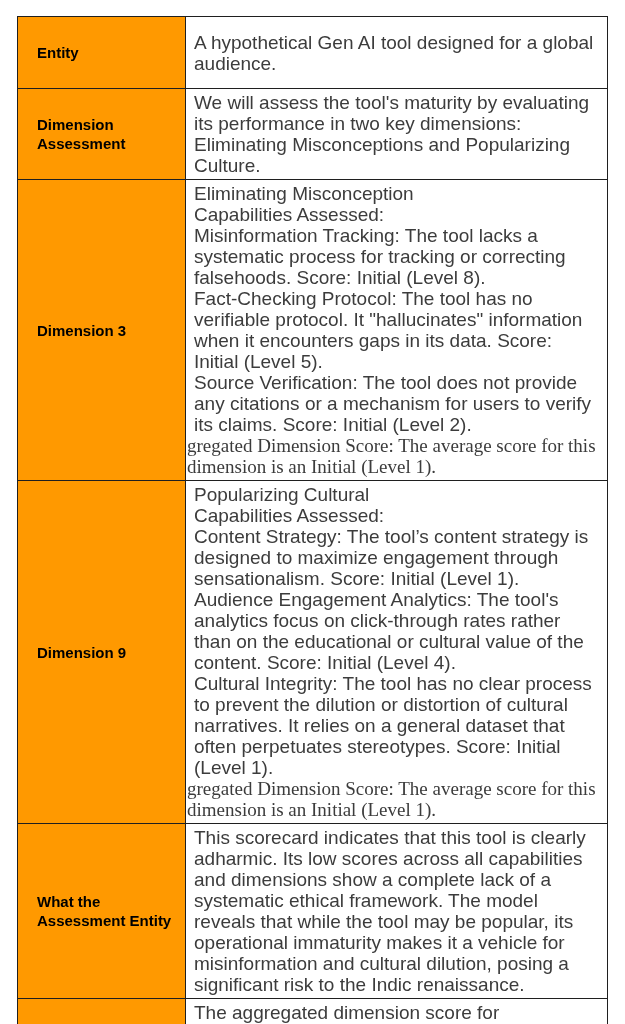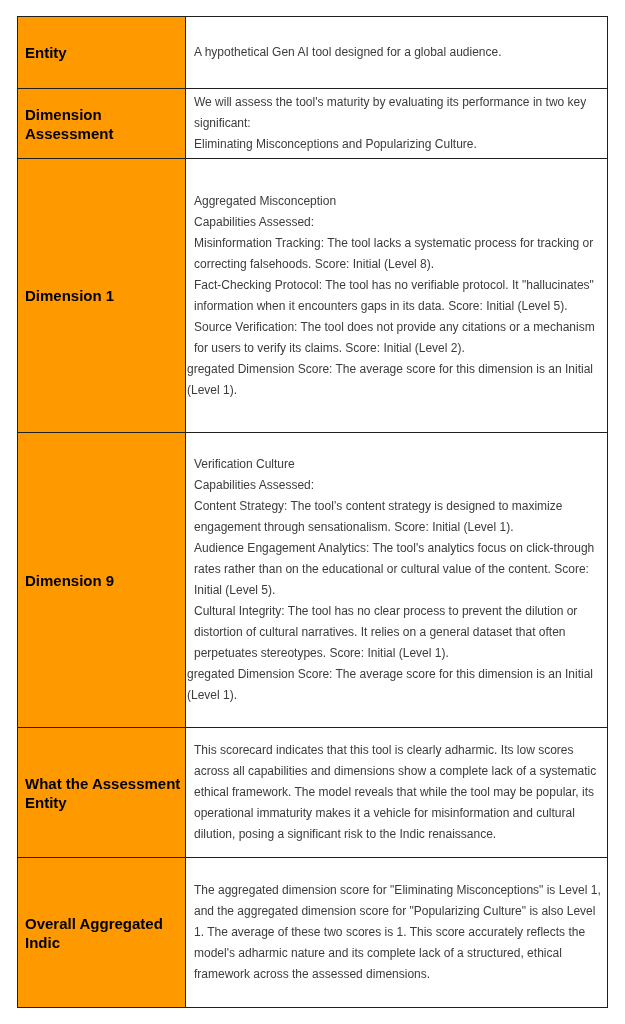--- a/index.html
+++ b/index.html
@@ -26,33 +26,33 @@
   table.scorecard td {
     border: 1.5px solid #1f1f1f;
     overflow: hidden;
   }
   td.label-cell {
     background: var(--accent, #FF9900);
     color: var(--label-text, #000000);
     font-weight: bold;
     font-size: 15px;
     line-height: 19px;
-    padding: 2px 3px 2px 7px;
+    padding: 2px 3px 2px 19px;
     vertical-align: middle;
   }
   td.content-cell {
     background: #ffffff;
     color: var(--body-text, #3c3c3c);
-    font-size: 12px;
+    font-size: 19px;
     line-height: 21px;
     padding: 3px 6px 3px 8px;
     vertical-align: middle;
   }
   .para { margin: 0; }
-  .para.outdent { margin-left: -7px; }
+  .para.outdent { margin-left: -7px; font-family: Liberation Serif, serif; }
   tr.r1 { height: 72px; }
   tr.r2 { height: 69px; }
   tr.r3 { height: 274px; }
   tr.r4 { height: 295px; }
   tr.r5 { height: 130px; }
   tr.r6 { height: 150px; }
 </style>
 </head>
 <body>
 
@@ -65,42 +65,42 @@
     <tbody>
       <tr class="r1">
         <td class="label-cell">Entity</td>
         <td class="content-cell">
             <div class="para">A hypothetical Gen AI tool designed for a global audience.</div>
           </td>
       </tr>
       <tr class="r2">
         <td class="label-cell">Dimension Assessment</td>
         <td class="content-cell">
-            <div class="para">We will assess the tool's maturity by evaluating its performance in two key significant:</div>
+            <div class="para">We will assess the tool's maturity by evaluating its performance in two key dimensions:</div>
             <div class="para">Eliminating Misconceptions and Popularizing Culture.</div>
           </td>
       </tr>
       <tr class="r3">
-        <td class="label-cell">Dimension 1</td>
+        <td class="label-cell">Dimension 3</td>
         <td class="content-cell">
-            <div class="para">Aggregated Misconception</div>
+            <div class="para">Eliminating Misconception</div>
             <div class="para">Capabilities Assessed:</div>
             <div class="para">Misinformation Tracking: The tool lacks a systematic process for tracking or correcting falsehoods. Score: Initial (Level 8).</div>
             <div class="para">Fact-Checking Protocol: The tool has no verifiable protocol. It "hallucinates" information when it encounters gaps in its data. Score: Initial (Level 5).</div>
             <div class="para">Source Verification: The tool does not provide any citations or a mechanism for users to verify its claims. Score: Initial (Level 2).</div>
             <div class="para outdent">gregated Dimension Score: The average score for this dimension is an Initial (Level 1).</div>
           </td>
       </tr>
       <tr class="r4">
         <td class="label-cell">Dimension 9</td>
         <td class="content-cell">
-            <div class="para">Verification Culture</div>
+            <div class="para">Popularizing Cultural</div>
             <div class="para">Capabilities Assessed:</div>
             <div class="para">Content Strategy: The tool’s content strategy is designed to maximize engagement through sensationalism. Score: Initial (Level 1).</div>
-            <div class="para">Audience Engagement Analytics: The tool's analytics focus on click-through rates rather than on the educational or cultural value of the content. Score: Initial (Level 5).</div>
+            <div class="para">Audience Engagement Analytics: The tool's analytics focus on click-through rates rather than on the educational or cultural value of the content. Score: Initial (Level 4).</div>
             <div class="para">Cultural Integrity: The tool has no clear process to prevent the dilution or distortion of cultural narratives. It relies on a general dataset that often perpetuates stereotypes. Score: Initial (Level 1).</div>
             <div class="para outdent">gregated Dimension Score: The average score for this dimension is an Initial (Level 1).</div>
           </td>
       </tr>
       <tr class="r5">
         <td class="label-cell">What the Assessment Entity</td>
         <td class="content-cell">
             <div class="para">This scorecard indicates that this tool is clearly adharmic. Its low scores across all capabilities and dimensions show a complete lack of a systematic ethical framework. The model reveals that while the tool may be popular, its operational immaturity makes it a vehicle for misinformation and cultural dilution, posing a significant risk to the Indic renaissance.</div>
           </td>
       </tr>

